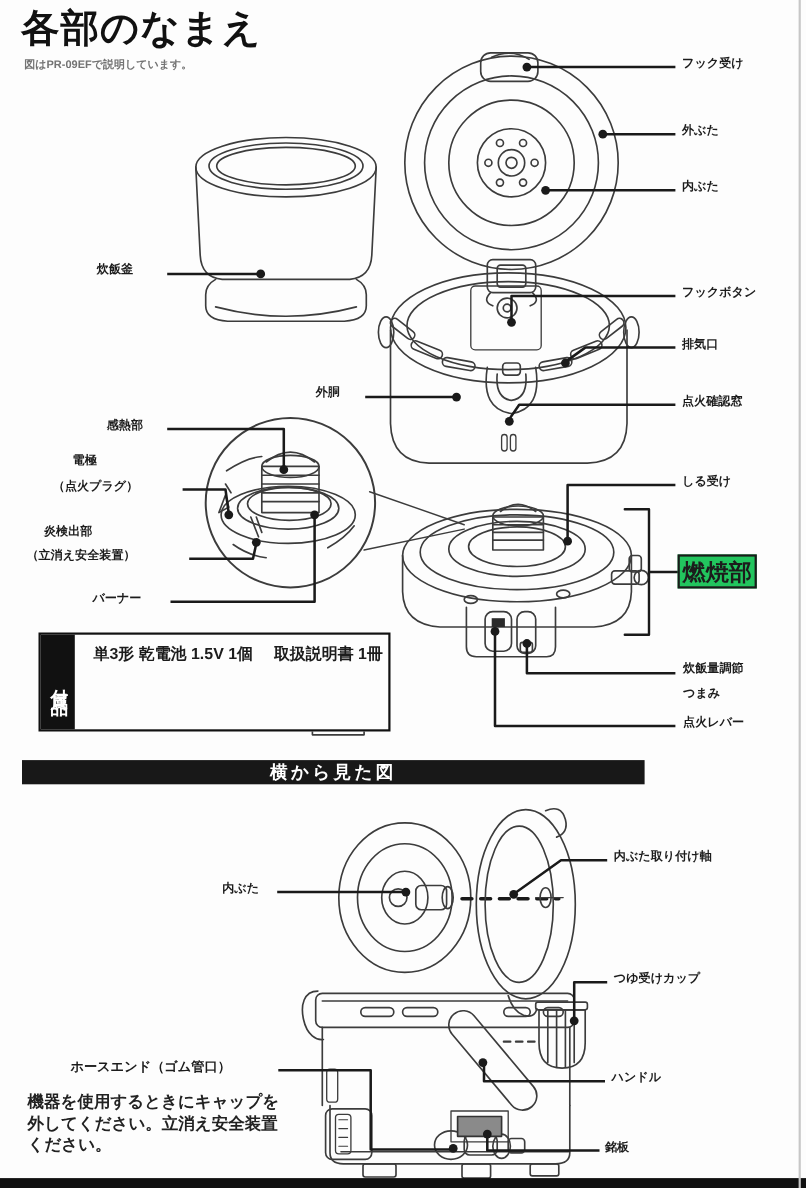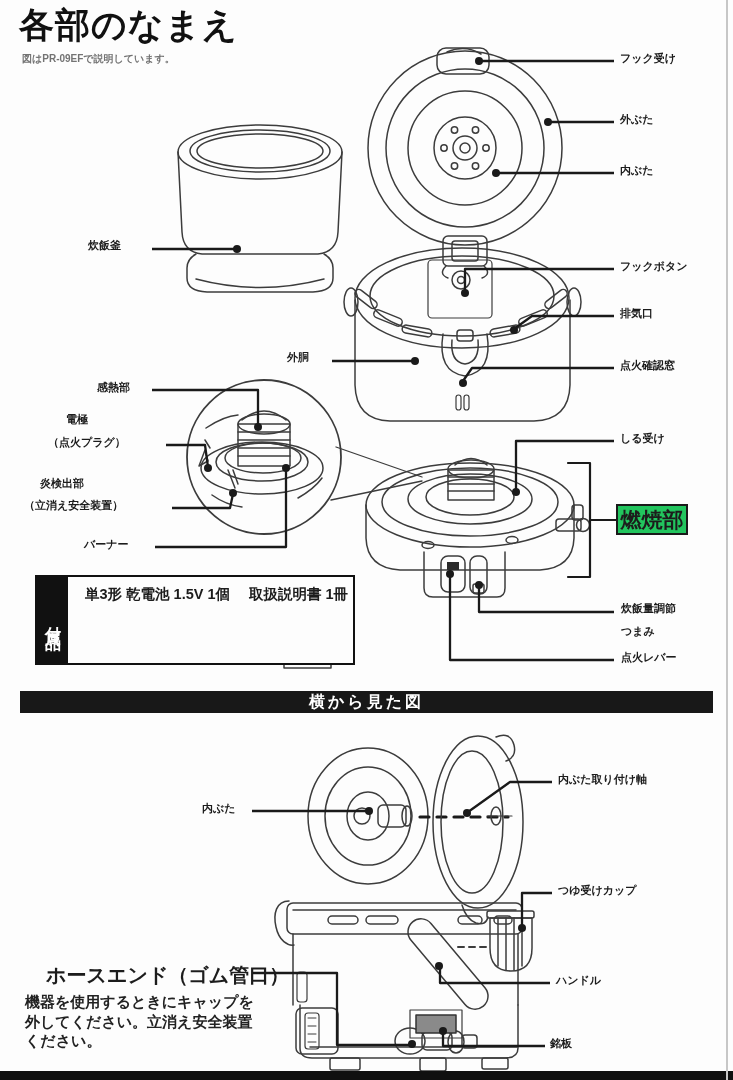--- a/index.html
+++ b/index.html
@@ -2,21 +2,21 @@
 <html><head>
 <meta charset="utf-8">
 <style>
   html,body{margin:0;padding:0;}
   body{background:#e8e8e8;font-family:"Liberation Sans","DejaVu Sans",sans-serif;}
   #page{position:relative;width:733px;height:1080px;background:#fdfdfd;overflow:hidden;margin:0 auto;}
   #art{position:absolute;left:0;top:0;width:733px;height:1080px;}
   .lbl{position:absolute;font-size:11px;font-weight:600;color:#1c1c1c;white-space:nowrap;line-height:1.15;}
   .title{position:absolute;left:19px;top:2px;font-size:35px;font-weight:900;color:#111;letter-spacing:1px;}
   .subtitle{position:absolute;left:22px;top:52px;font-size:10px;font-weight:700;color:#737373;}
-  .banner{position:absolute;left:20px;top:691px;width:693px;height:22px;background:#181818;color:#fff;
+  .banner{position:absolute;left:20px;top:691px;width:566px;height:22px;background:#181818;color:#fff;
           display:flex;align-items:center;justify-content:center;font-size:16px;font-weight:800;letter-spacing:3px;}
   .accbox{position:absolute;left:35px;top:575px;width:320px;height:90px;border:2.5px solid #111;background:#fdfdfd;box-sizing:border-box;}
   .acctab{position:absolute;left:0;top:0;width:31px;height:100%;background:#111;color:#fff;
           display:flex;align-items:center;justify-content:center;writing-mode:vertical-rl;
           font-size:16px;font-weight:800;letter-spacing:5px;}
   .accitem{position:absolute;font-size:14.5px;font-weight:600;color:#1c1c1c;white-space:nowrap;}
   .combox{position:absolute;left:616px;top:504px;width:72px;height:31px;border:2px solid #1a1a1a;
           display:flex;align-items:center;justify-content:center;font-size:21px;font-weight:600;color:#1c1c1c;background:#22c55e;box-sizing:border-box;}
   .note{position:absolute;left:25px;top:992px;font-size:15px;font-weight:600;color:#222;line-height:19.5px;}
   .bottombar{position:absolute;left:0;top:1071px;width:733px;height:9px;background:#101010;}
@@ -269,21 +269,21 @@
     <div class="accitem" style="left:212px;top:8px">取扱説明書 1冊</div>
   </div>
 
   <div class="banner">横から見た図</div>
 
   <div class="lbl" style="left:202px;top:802px">内ぶた</div>
   <div class="lbl" style="left:558px;top:773px">内ぶた取り付け軸</div>
   <div class="lbl" style="left:558px;top:884px">つゆ受けカップ</div>
   <div class="lbl" style="left:556px;top:974px">ハンドル</div>
   <div class="lbl" style="left:550px;top:1037px">銘板</div>
-  <div class="lbl" style="left:46px;top:964px;font-size:20px">ホースエンド（ゴム管口）</div>
+  <div class="lbl" style="left:64px;top:964px;font-size:12px">ホースエンド（ゴム管口）</div>
 
   <div class="note">
     <div>機器を使用するときにキャップを</div>
     <div>外してください。立消え安全装置</div>
     <div>ください。</div>
   </div>
 
   <div class="bottombar"></div>
   <div class="edge"></div>
 </div>

